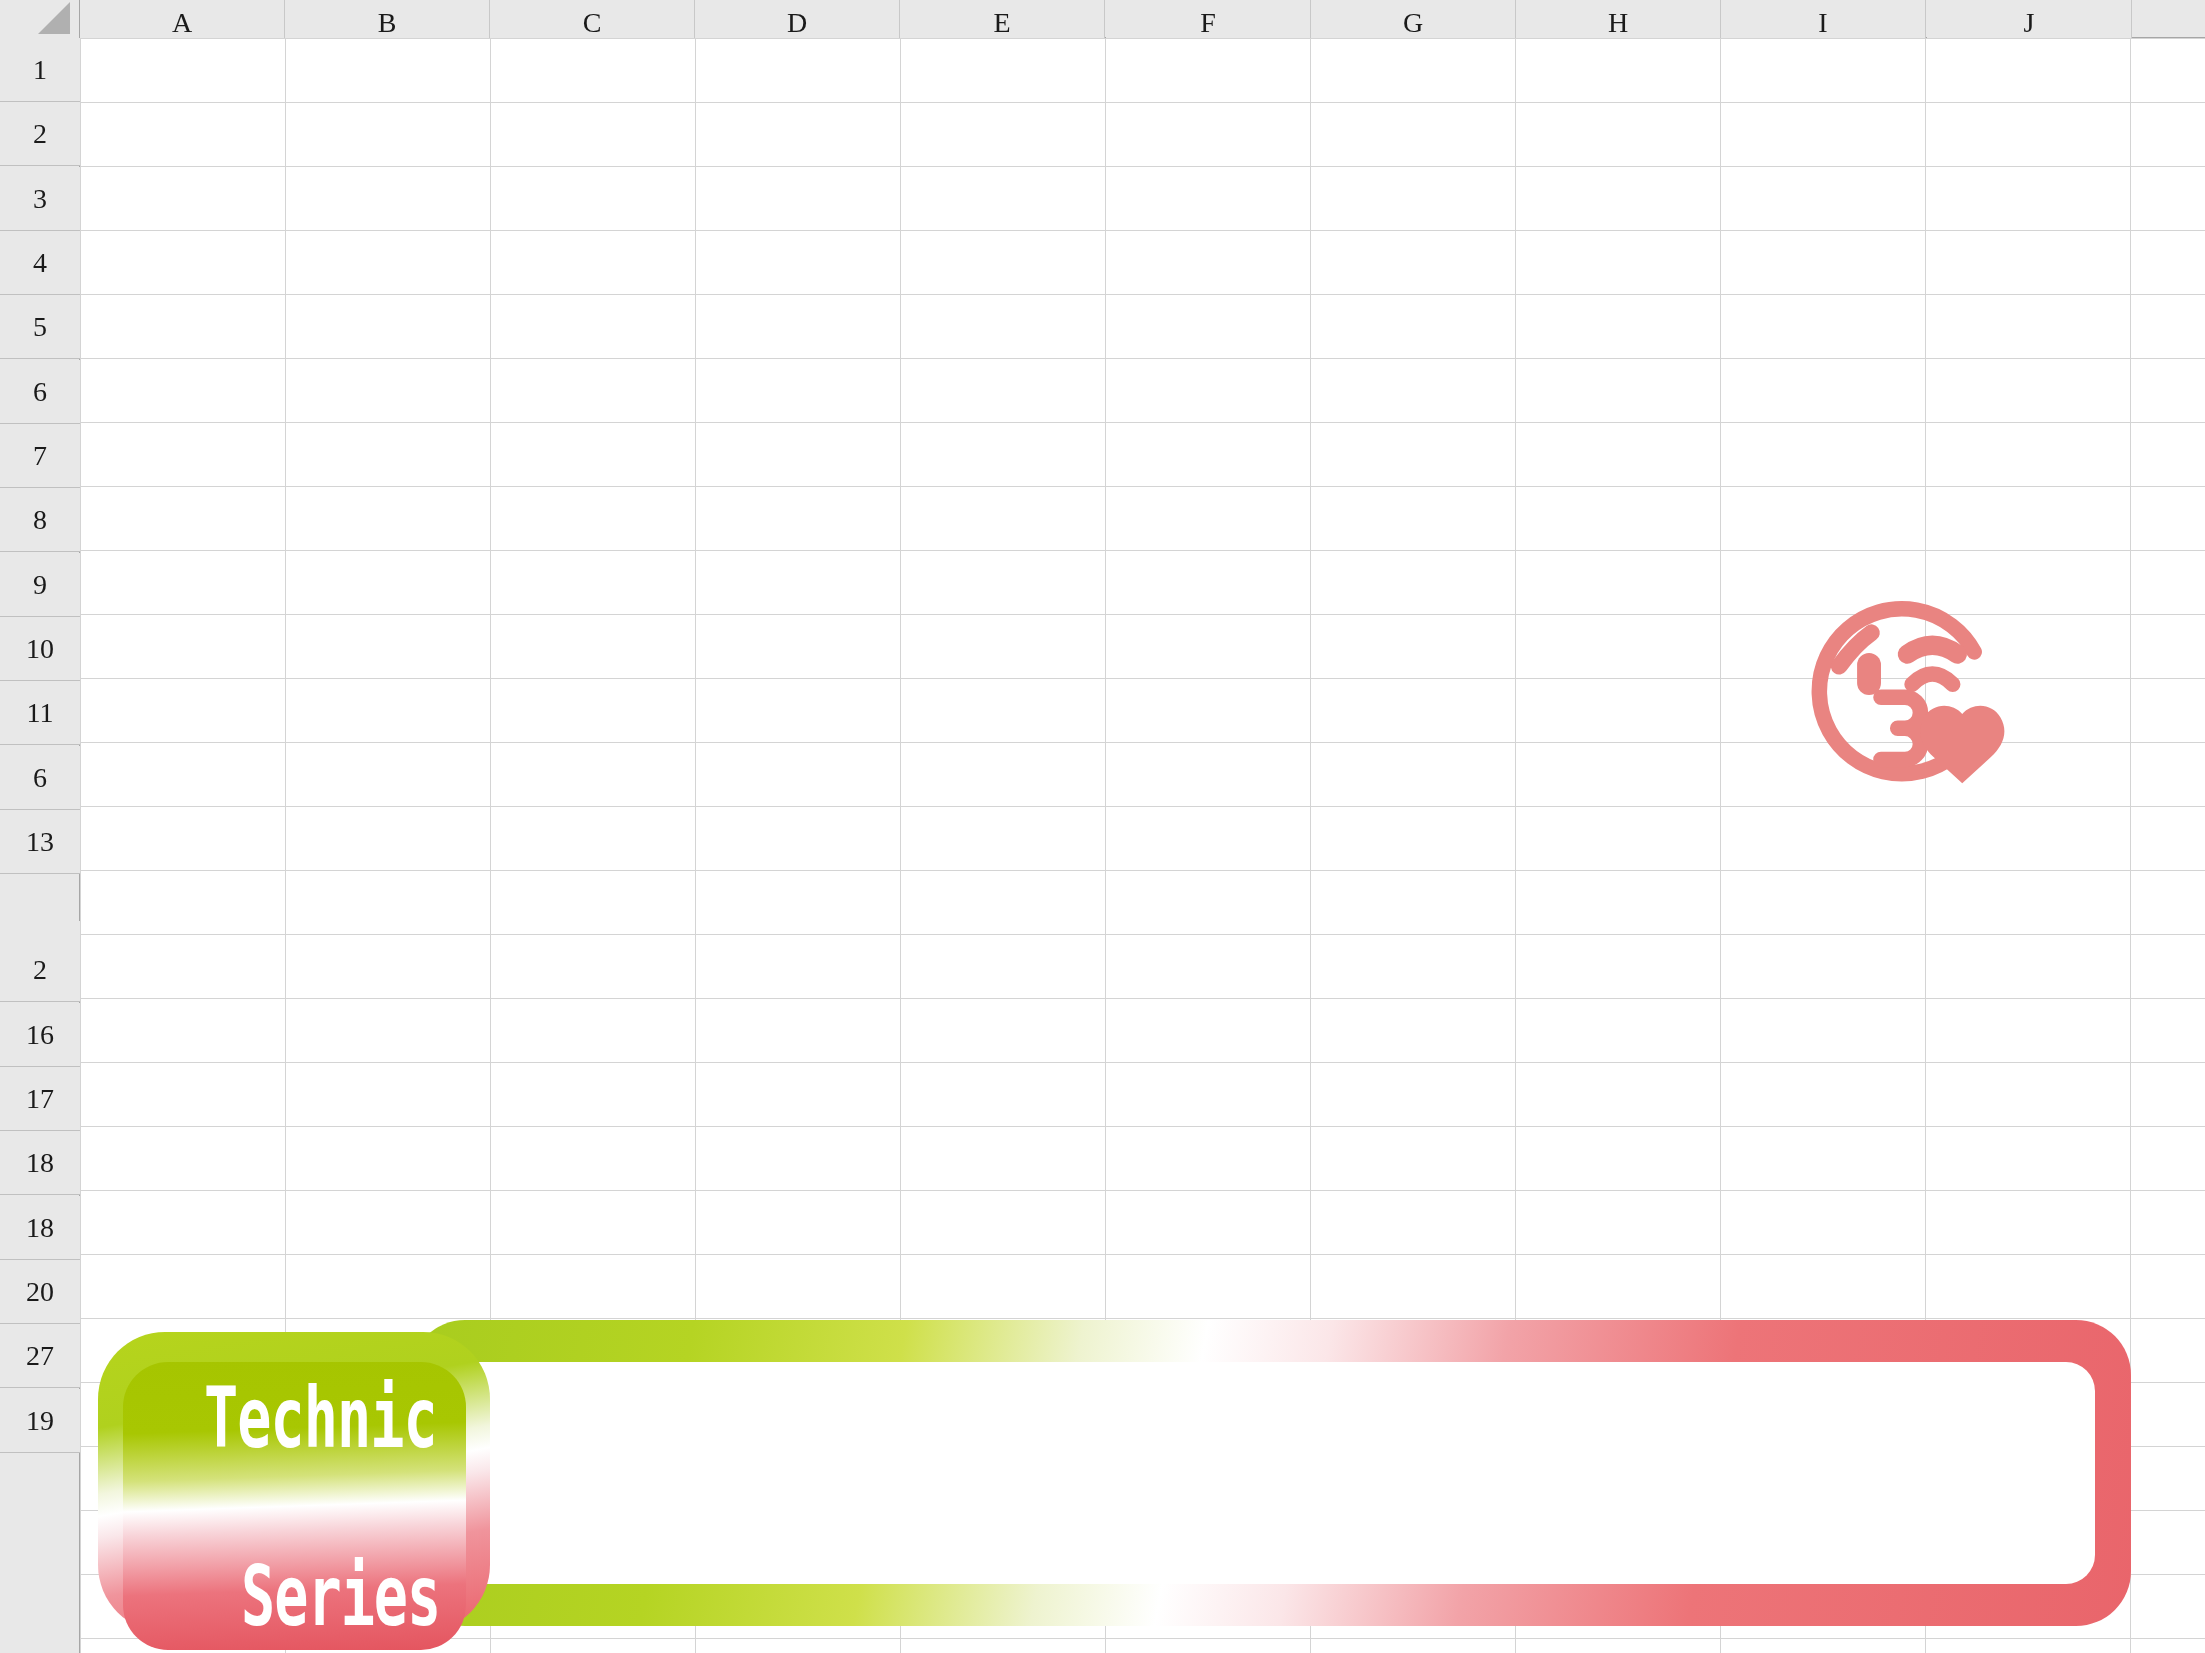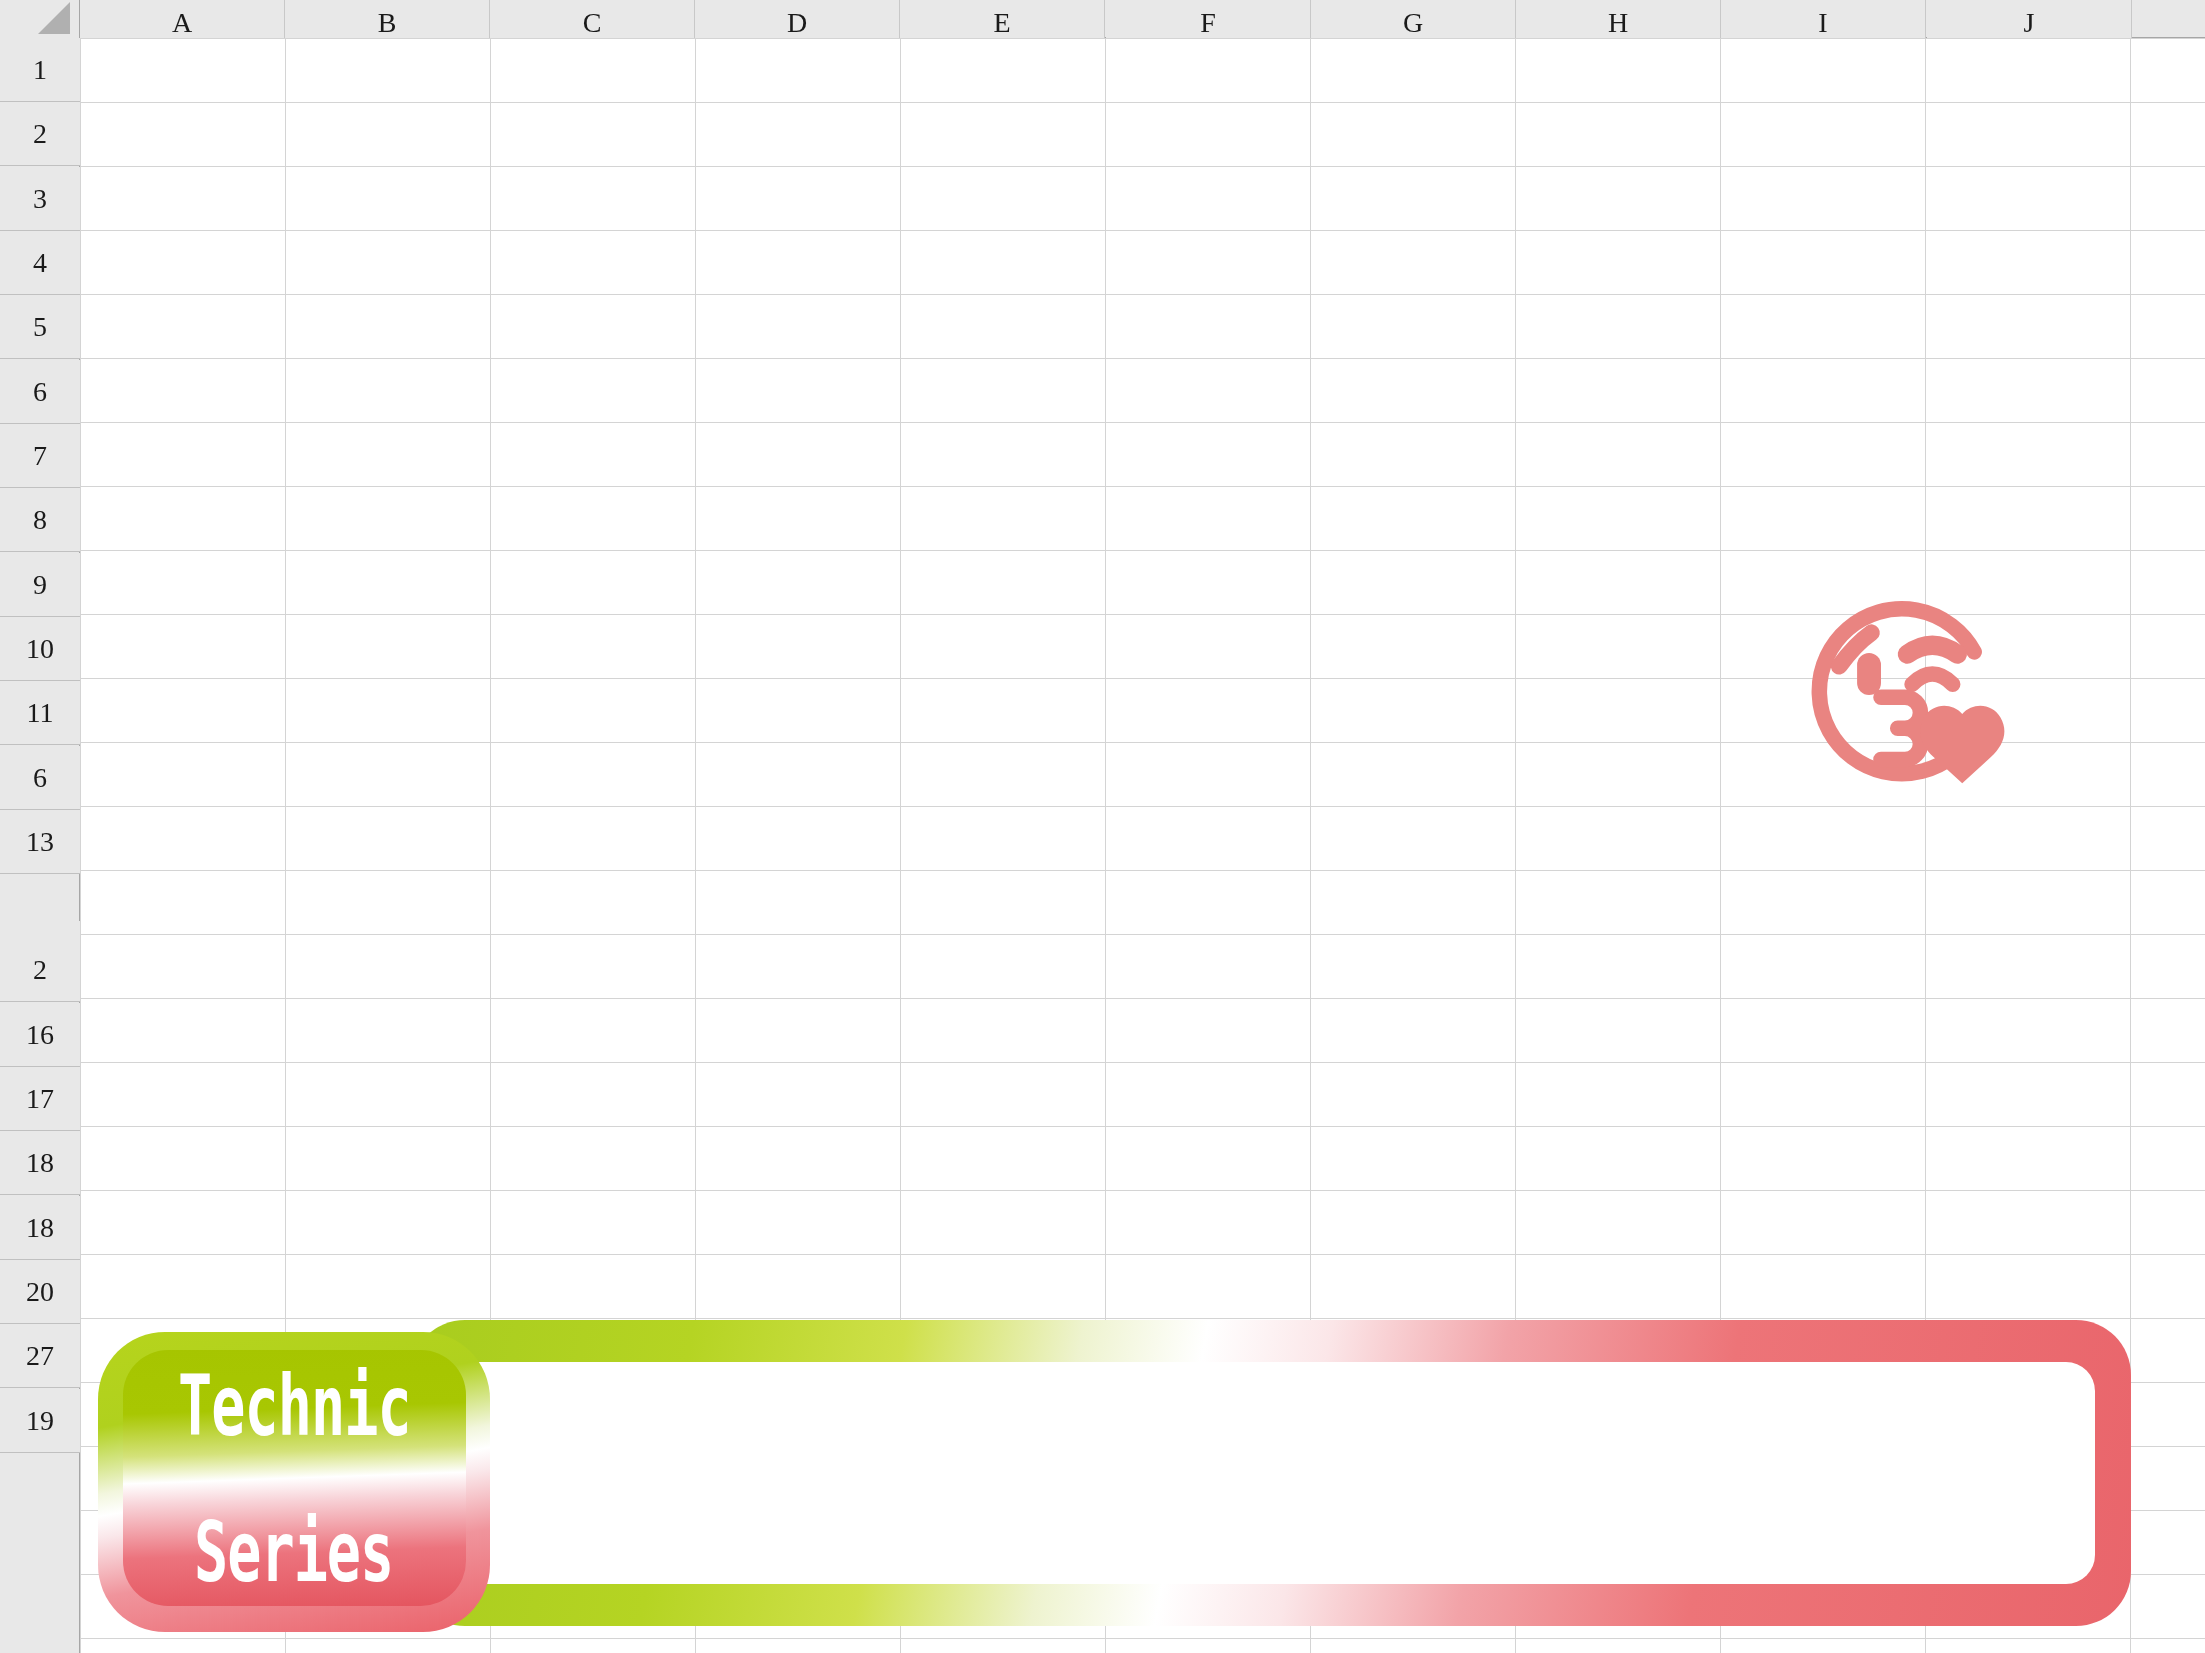--- a/index.html
+++ b/index.html
@@ -177,35 +177,35 @@
       #b0d11e 26%,
       #f2f6dd 44%,
       #ffffff 50%,
       #fae7ea 56%,
       #f0949c 72%,
       #ea6169 100%);
   }
   .badge-inner {
     position: absolute;
     left: 24.5px;
-    top: 18px;
+    top: 30px;
     width: 343px;
-    height: 256px;
+    height: 288px;
     border-radius: 45px;
     background: linear-gradient(178deg,
       #a6c500 0%,
       #a8c702 24%,
       #d4e27a 40%,
       #ffffff 50%,
       #f8d4d9 58%,
       #ec737d 78%,
       #e4555f 100%);
     display: flex;
     flex-direction: column;
-    align-items: center;
+    align-items: flex-end;
     justify-content: space-between;
     padding: 21px 0 18.4px 0;
   }
   .badge-line {
     font-family: "DejaVu Sans Mono", monospace;
     font-weight: bold;
     color: #ffffff;
     font-size: 71px;
     line-height: 1;
     transform: scaleX(0.80) scaleY(1.18);

